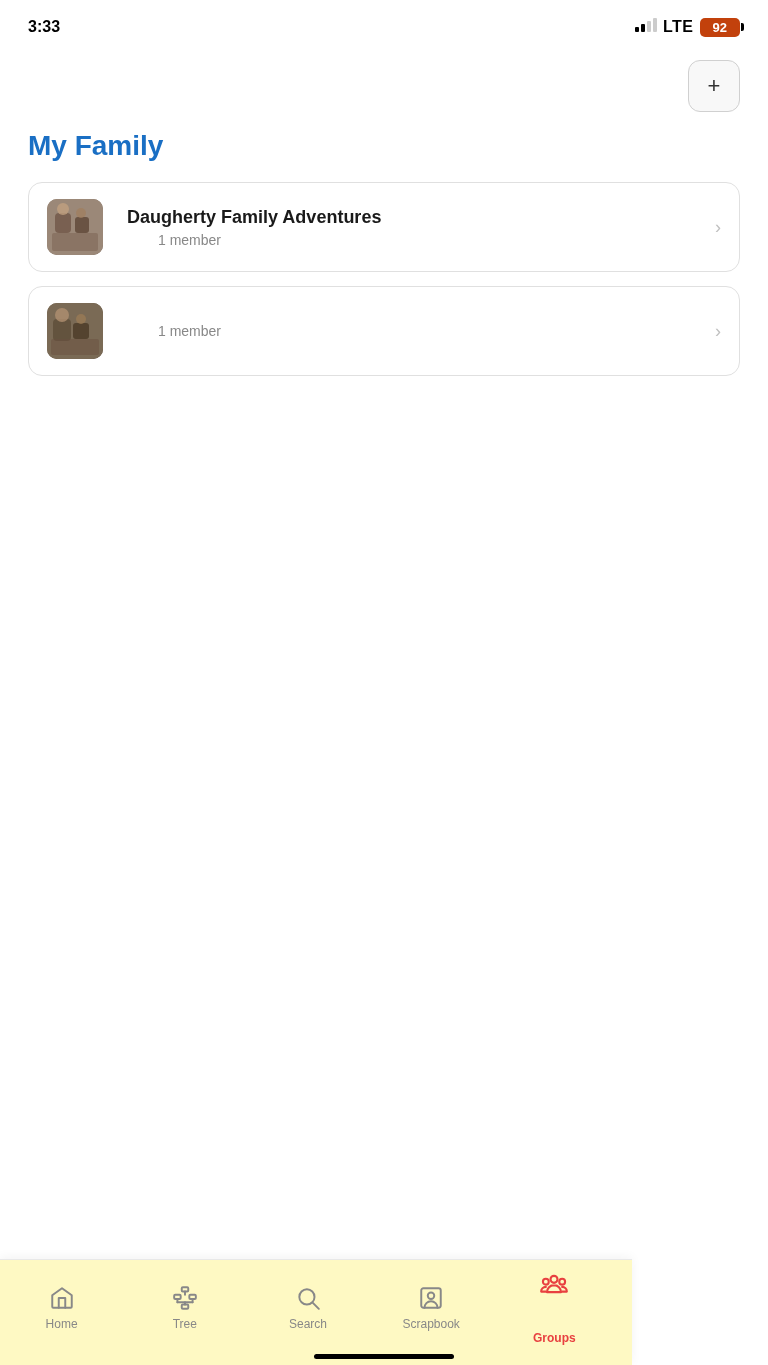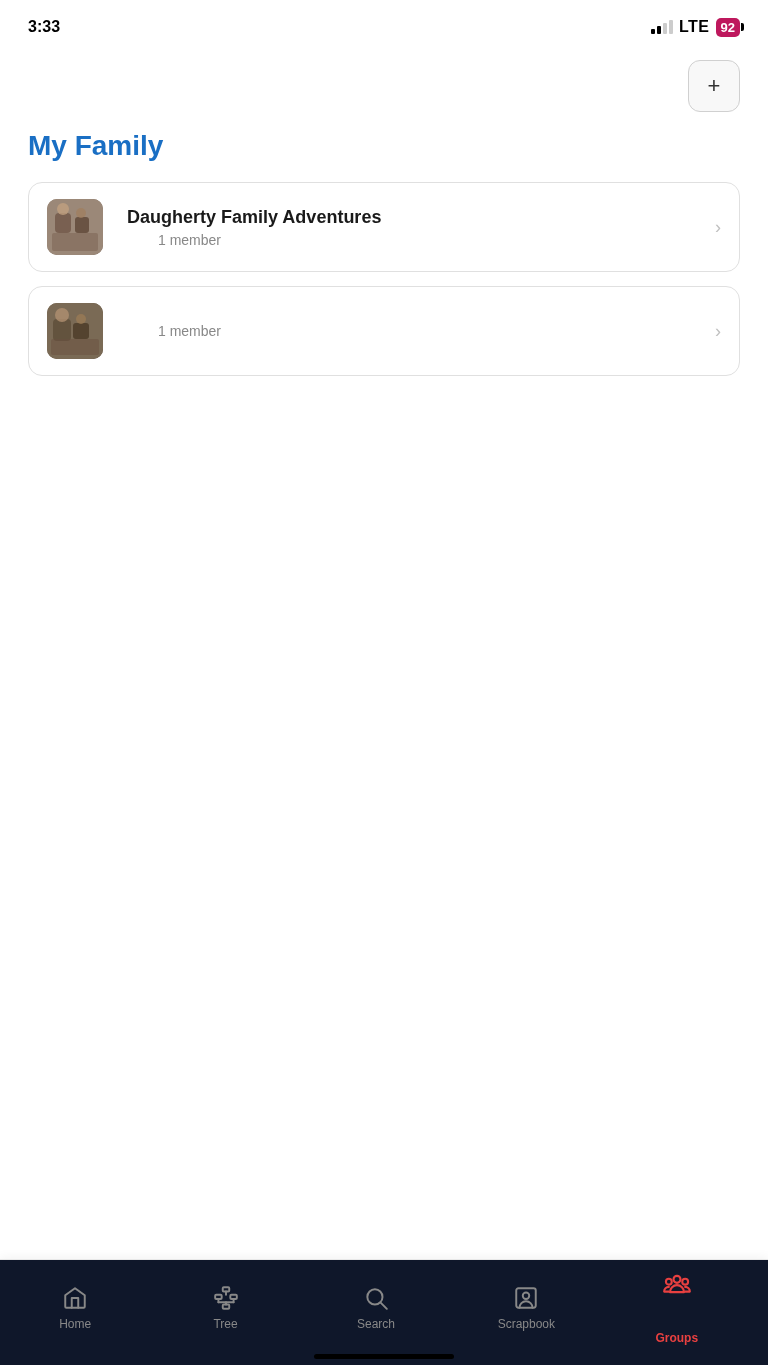--- a/index.html
+++ b/index.html
@@ -28,21 +28,21 @@
     }
 
     .status-time {
       font-size: 16px;
       font-weight: 600;
       color: #000;
     }
 
     .status-right {
       display: flex;
-      align-items: center;
+      align-items: flex-start;
       gap: 6px;
     }
 
     .signal-bars {
       display: flex;
       align-items: flex-end;
       gap: 2px;
     }
 
     .signal-bar {
@@ -58,23 +58,23 @@
     .lte-text {
       font-size: 16px;
       font-weight: 600;
       color: #000;
       letter-spacing: 0.5px;
     }
 
     .battery {
       display: flex;
       align-items: center;
-      background: #be185d;
+      background: #c2410c;
       border-radius: 5px;
-      padding: 2px 5px;
+      padding: 2px 13px;
       color: #fff;
       font-size: 13px;
       font-weight: 700;
       position: relative;
     }
 
     .battery::after {
       content: '';
       position: absolute;
       right: -4px;
@@ -173,22 +173,22 @@
     .group-chevron {
       color: #c0c0c0;
       font-size: 18px;
     }
 
     
     .bottom-nav {
       position: fixed;
       bottom: 0;
       left: 0;
-      width: 768px;
-      background: #0f172a;
+      width: 632px;
+      background: #fef9c3;
       border-top: 1px solid #e8e8e8;
       display: flex;
       align-items: center;
       justify-content: space-around;
       padding: 10px 16px 20px 0;
       box-shadow: 0 -2px 10px rgba(0,0,0,0.05);
     }
 
     .nav-item {
       display: flex;

